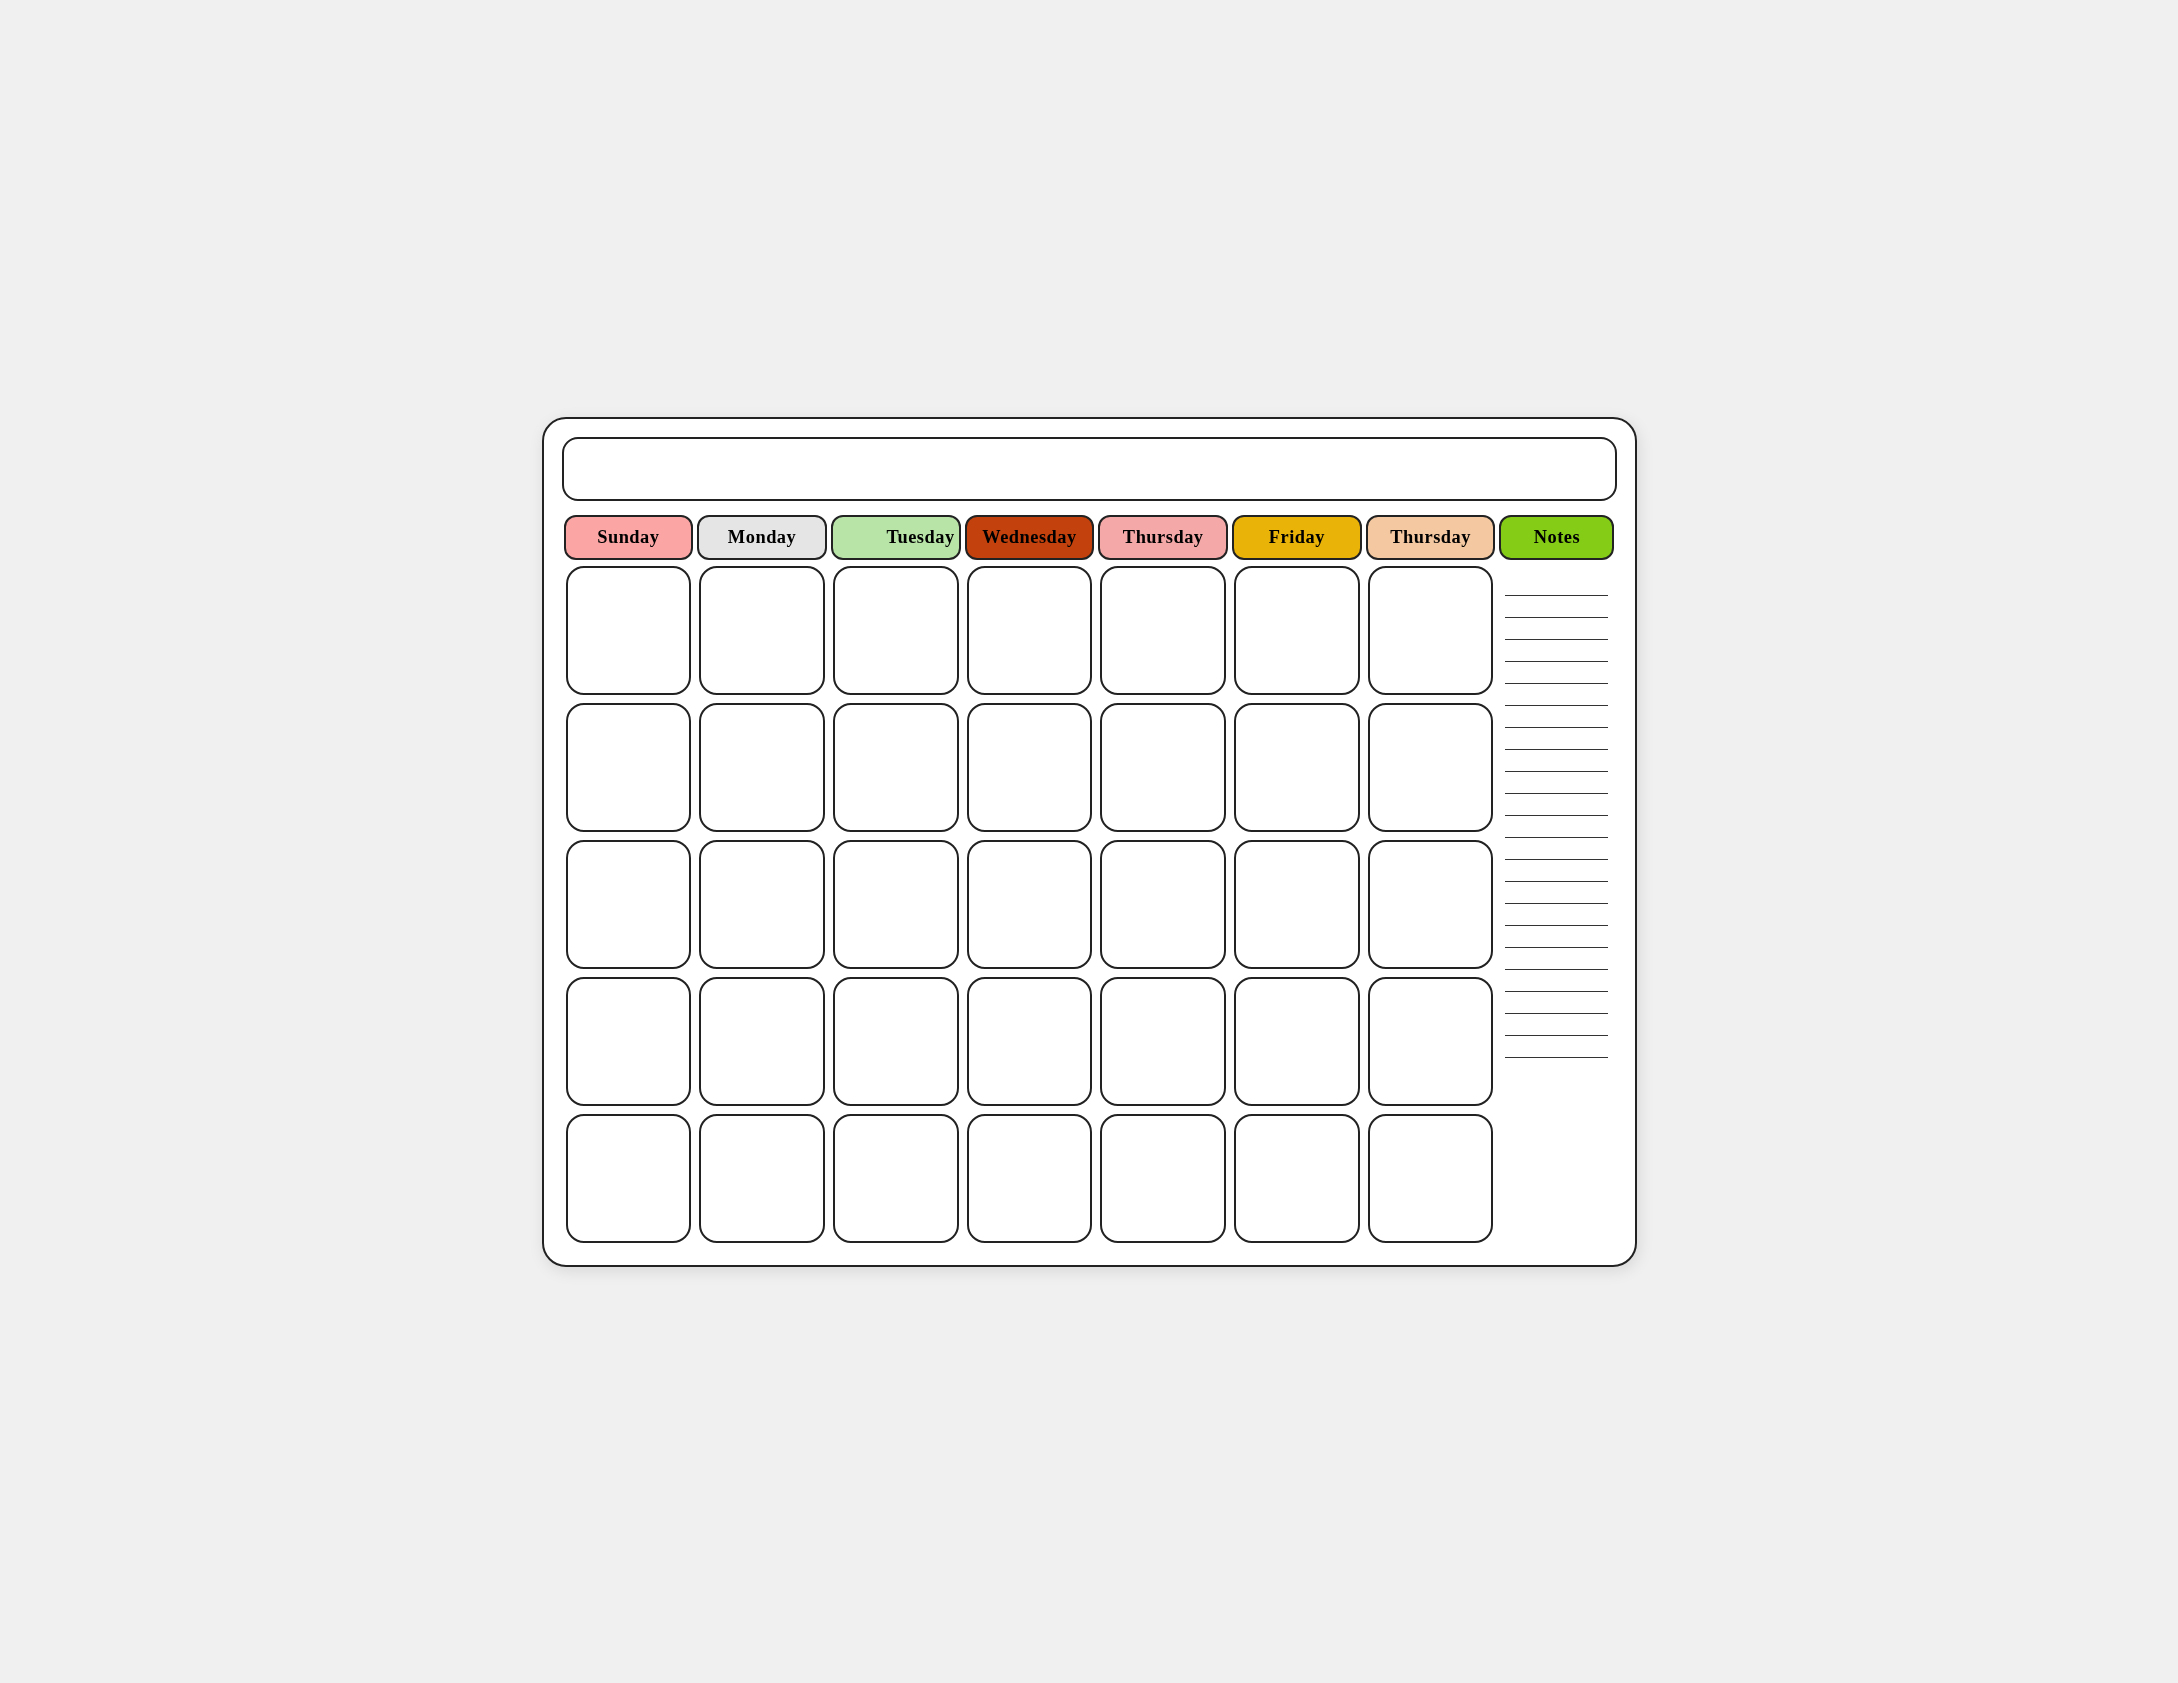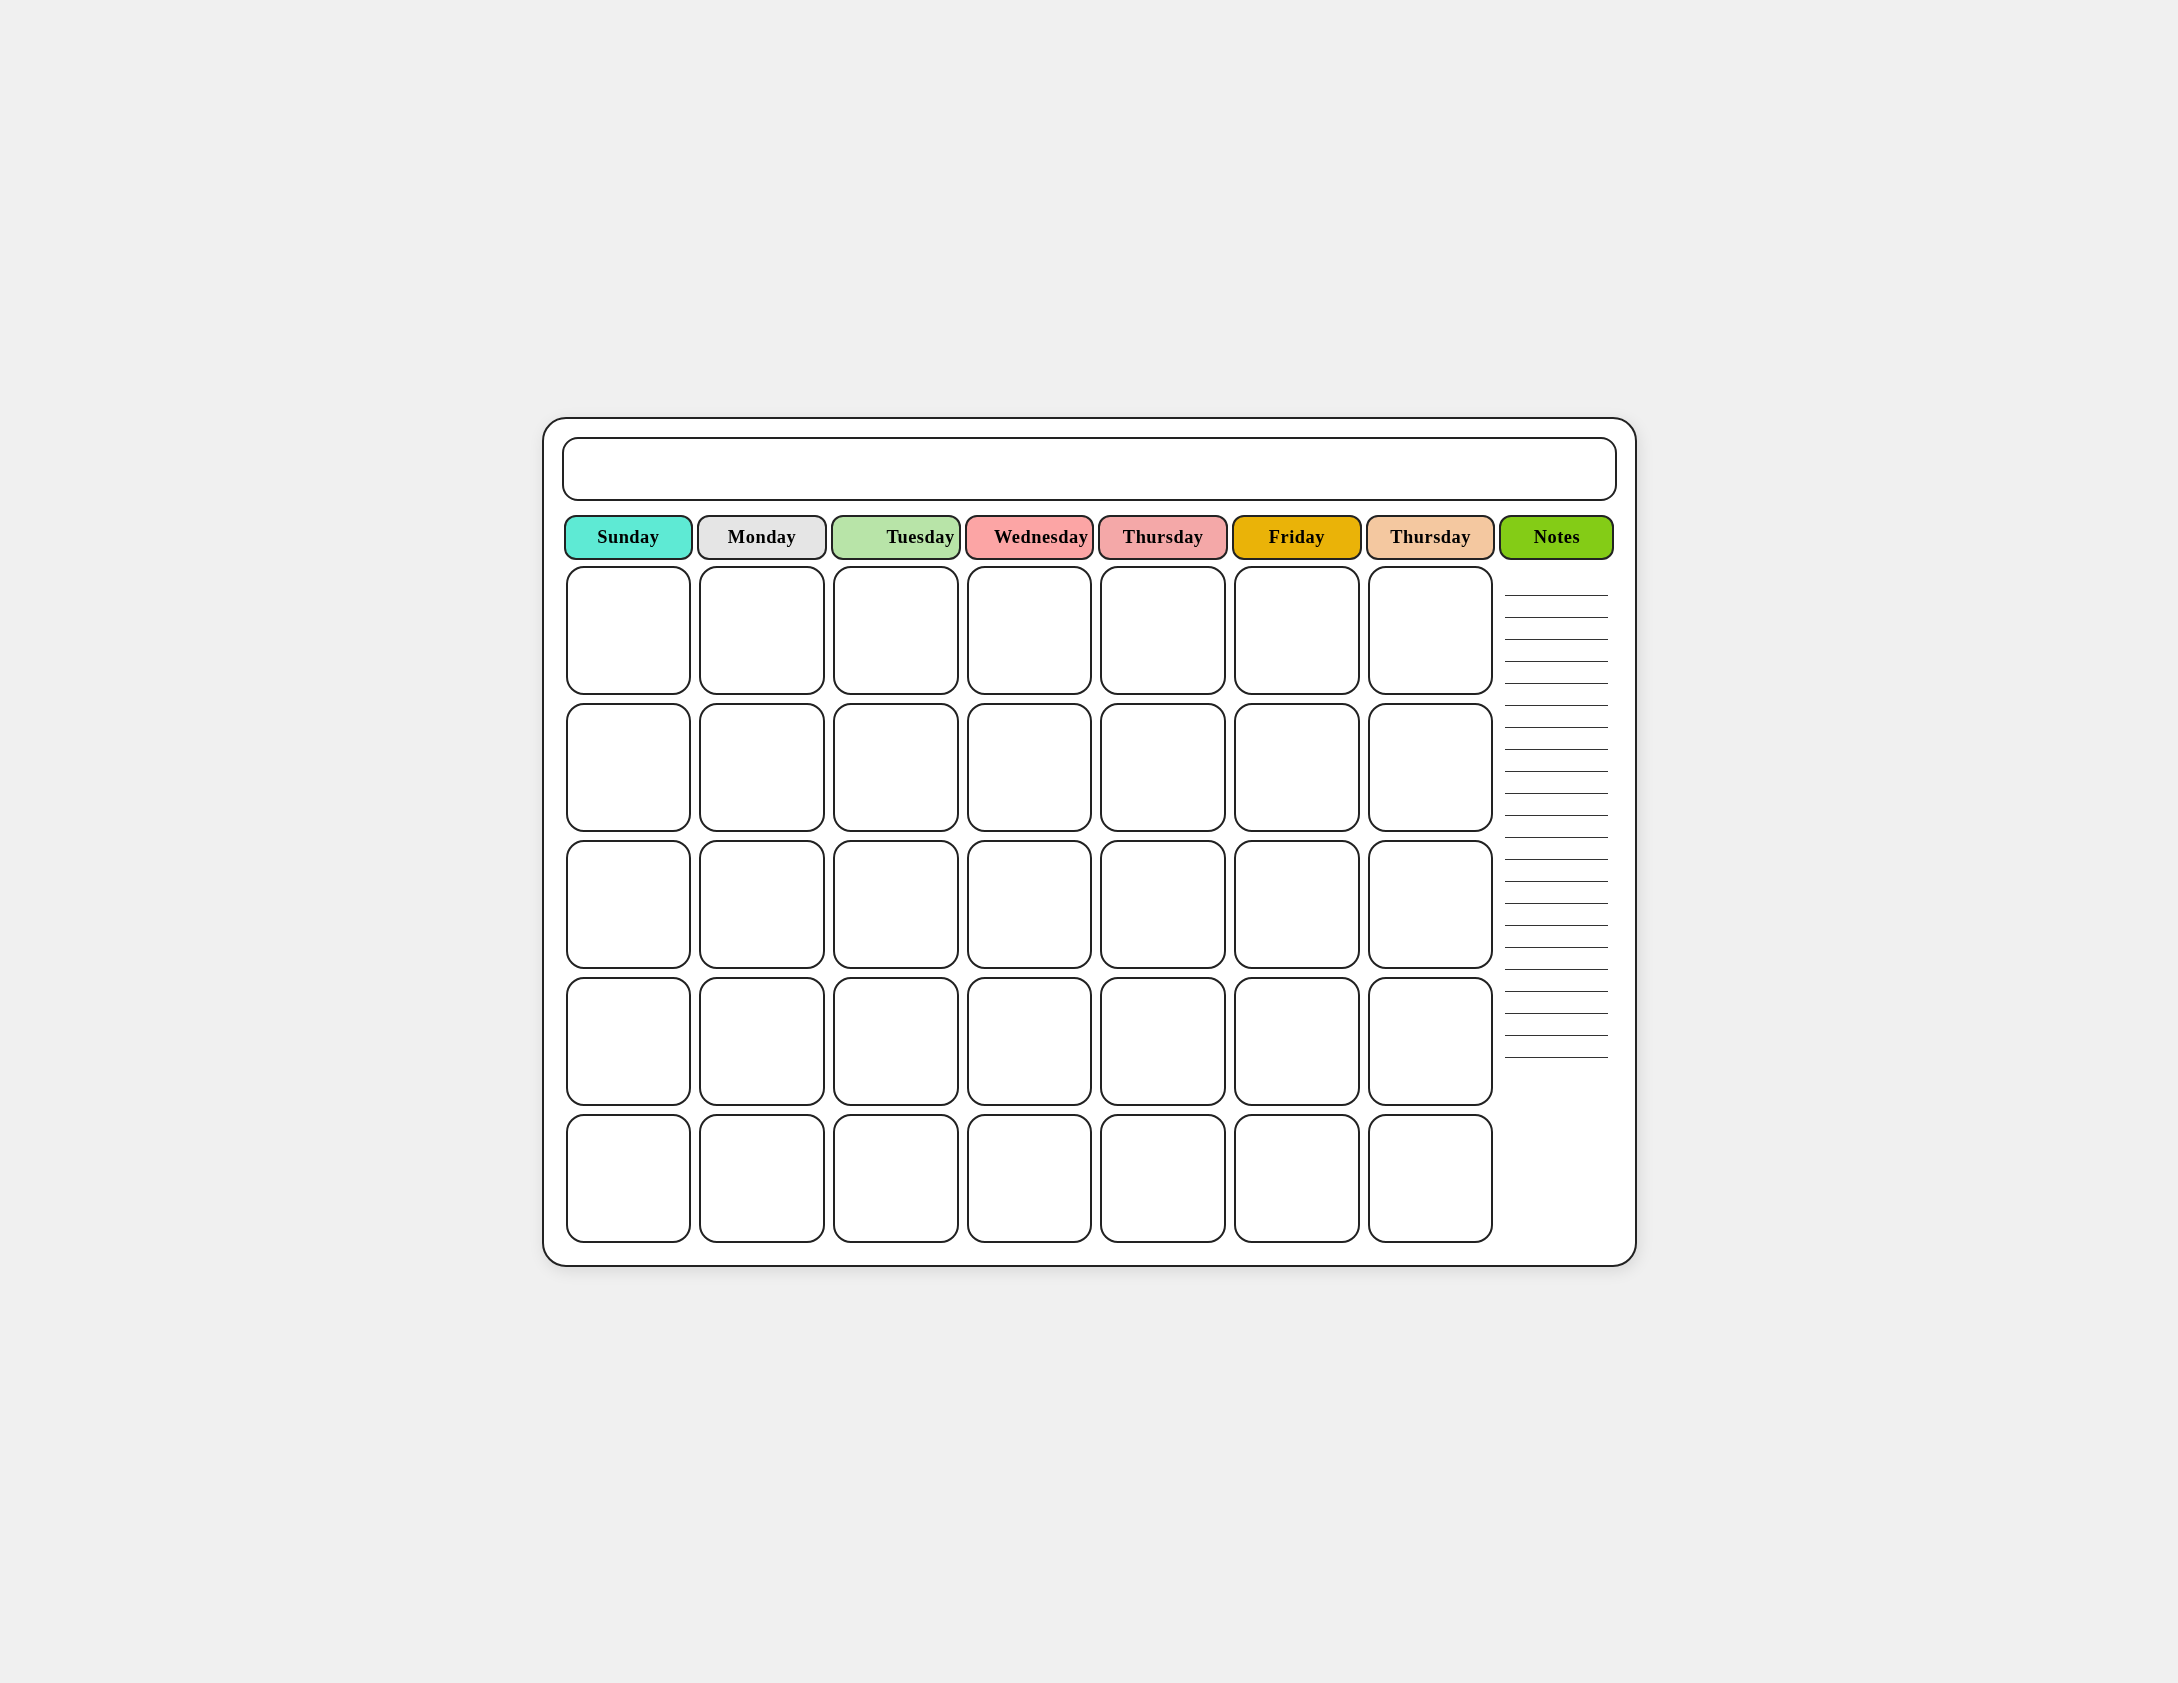--- a/index.html
+++ b/index.html
@@ -45,24 +45,24 @@
       border-radius: 12px;
       border: 2px solid #222;
       margin: 2px;
       padding: 10px 4px;
       text-align: center;
       font-size: 1.15rem;
       font-weight: bold;
       letter-spacing: 0.5px;
     }
 
-    .header-sunday    { background: #5eead4; }
+    .header-sunday    { background: #fca5a5; }
     .header-monday    { background: #e5e5e5; }
     .header-tuesday   { background: #b8e4a8; text-align: right; }
-    .header-wednesday { background: #fca5a5; text-align: right; }
+    .header-wednesday { background: #c2410c; }
     .header-thursday  { background: #f4a8a8; }
     .header-friday    { background: #eab308; }
     .header-saturday  { background: #f4c8a0; }
     .header-notes     { background: #84cc16; }
 
     
     .day-cell {
       border: 2.5px solid #222;
       border-radius: 18px;
       margin: 4px;

